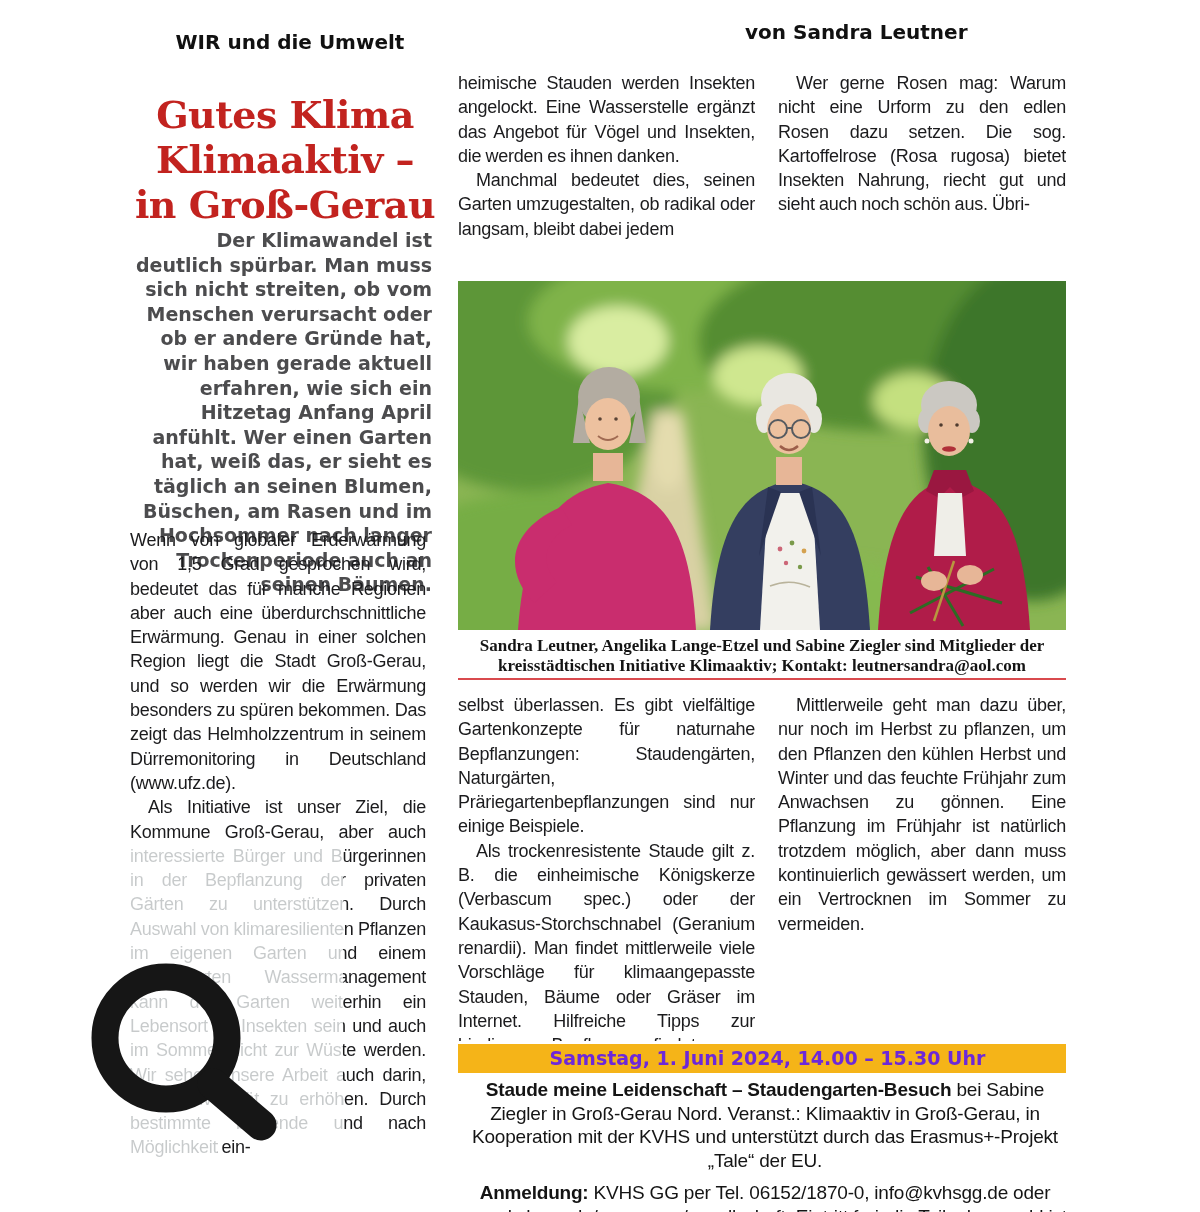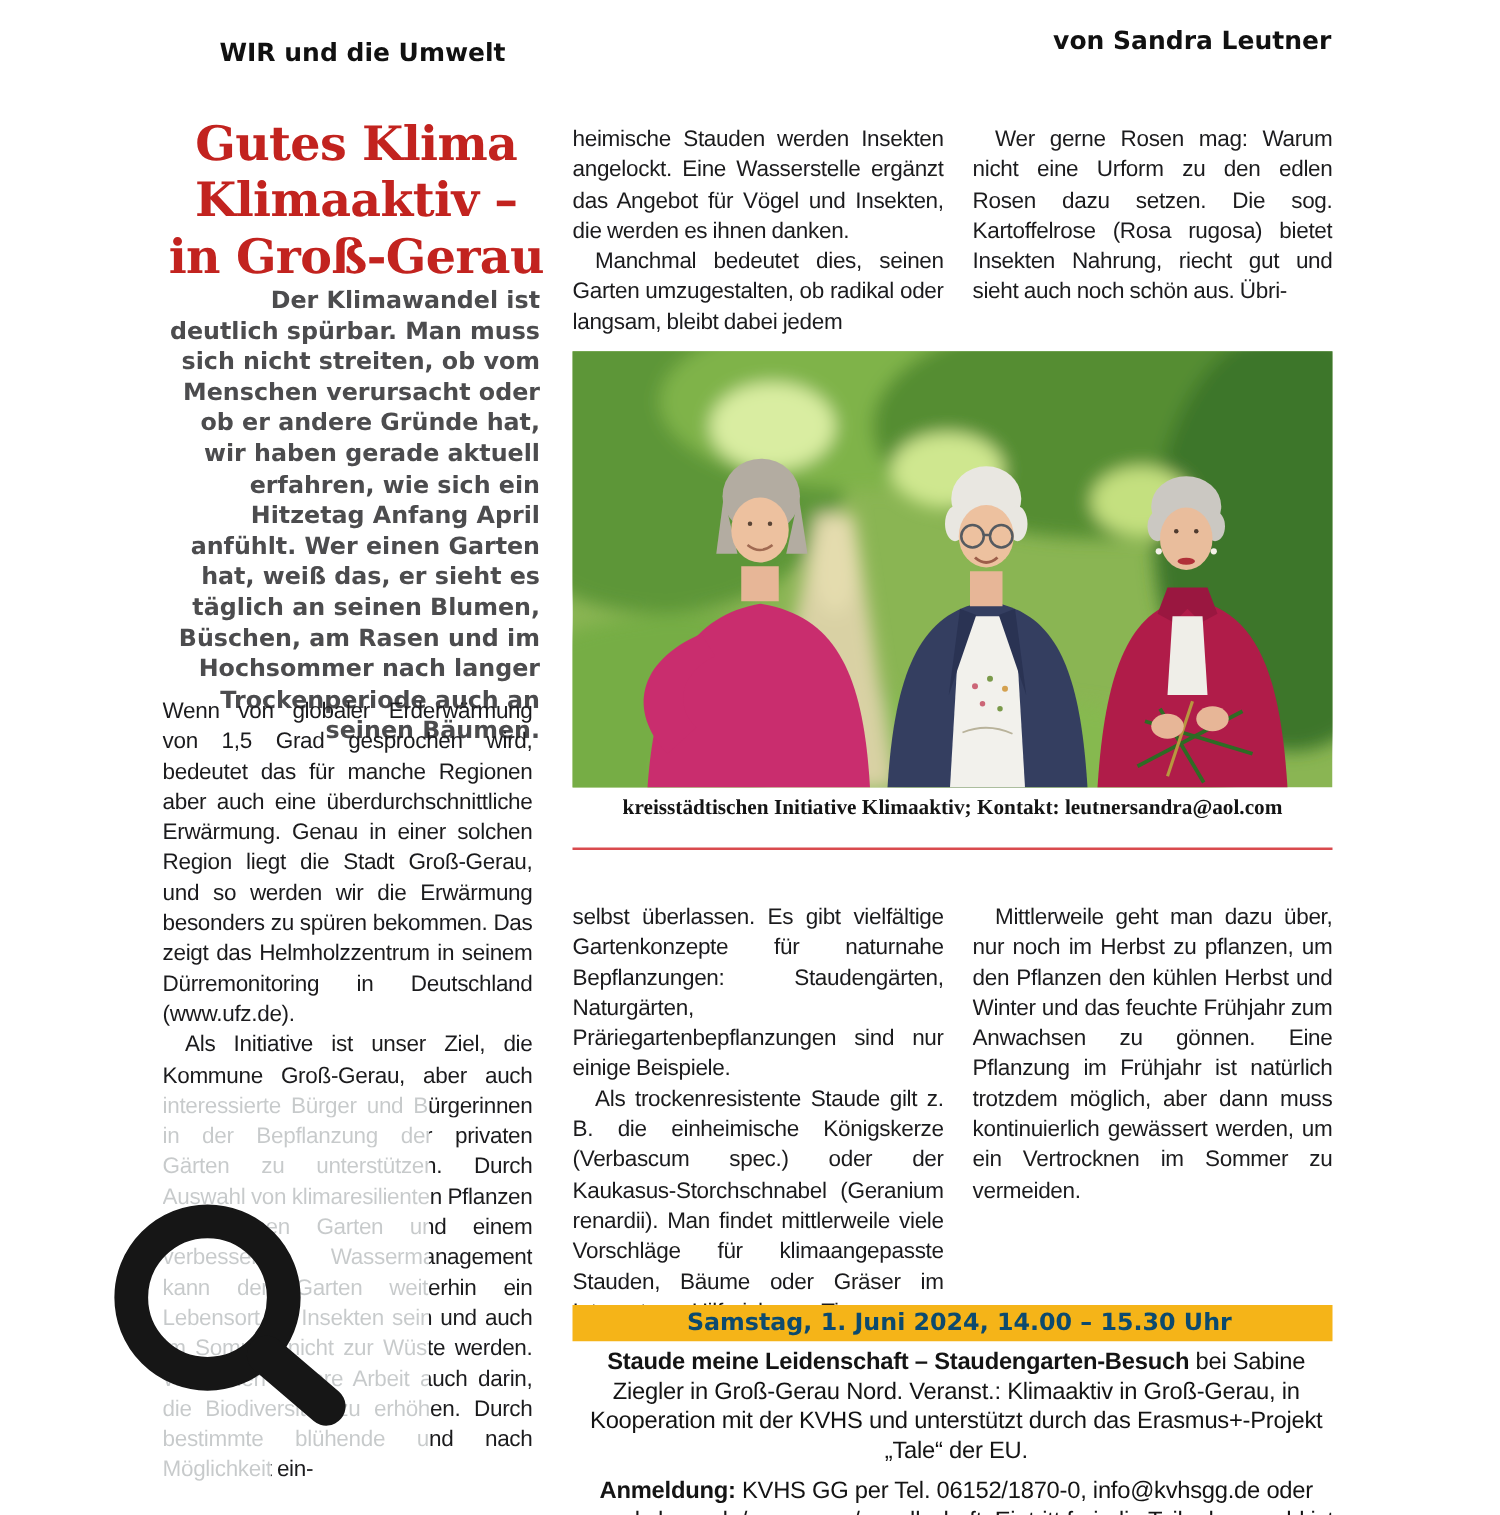--- a/index.html
+++ b/index.html
@@ -8,21 +8,21 @@
     font-family:"Liberation Sans",sans-serif;color:#1b1b1d;overflow:hidden;
   }
   .abs{position:absolute;text-align:center;}
 
   
   .section-label{
     left:130px;top:30px;width:320px;
     font-family:"DejaVu Sans",sans-serif;font-weight:bold;font-size:20px;color:#111;
   }
   .byline{
-    right:135px;top:20px;width:320px;text-align:right;
+    right:135px;top:20px;width:320px;text-align:left;
     font-family:"DejaVu Sans",sans-serif;font-weight:bold;font-size:20px;color:#111;
   }
 
   
   .headline{
     left:130px;top:92px;width:310px;
     font-family:"DejaVu Serif",serif;font-weight:bold;
     font-size:38px;line-height:45px;color:#c2231f;letter-spacing:-0.5px;
   }
   .headline .tline{display:block;}
@@ -30,21 +30,21 @@
   
   .intro{
     left:130px;top:228px;width:302px;
     font-family:"DejaVu Sans",sans-serif;font-weight:bold;
     font-size:19px;line-height:24.6px;color:#4c4c4e;text-align:right;
   }
 
   
   .bodycol{
     font-size:18px;line-height:24.3px;letter-spacing:-0.25px;word-spacing:-0.5px;
-    text-align:justify;color:#1b1b1d;overflow:hidden;margin-top:28px;
+    text-align:justify;color:#1b1b1d;overflow:hidden;
   }
   .bodycol p{margin:0;}
   .indent{text-indent:18px;}
 
   .col-left{left:130px;top:528px;width:296px;height:684px;}
   .col-mid-top{left:458px;top:71px;width:297px;height:208px;}
   .col-right-top{left:778px;top:71px;width:288px;height:208px;}
   .col-mid-bottom{left:458px;top:693px;width:297px;height:348px;}
   .col-right-bottom{left:778px;top:693px;width:288px;height:348px;}
 
@@ -68,21 +68,21 @@
     left:458px;top:636px;width:608px;text-align:center;
     font-family:"Liberation Serif",serif;font-weight:bold;
     font-size:17px;line-height:20px;color:#141414;
   }
   .caption-rule{left:458px;top:678px;width:608px;height:2px;background:#d94a4e;}
 
   
   .event-banner{
     left:458px;top:1044px;width:608px;height:29px;background:#f5b418;
     font-family:"DejaVu Sans",sans-serif;font-weight:bold;font-size:19px;
-    line-height:29px;color:#0c4a6e;padding-left:11px;box-sizing:border-box;
+    line-height:29px;color:#6d28d9;padding-left:11px;box-sizing:border-box;
   }
   .event-text{
     left:458px;top:1078px;width:614px;
     font-size:19px;line-height:23.5px;letter-spacing:-0.2px;color:#141414;
   }
   .event-text p{margin:0;}
   .event-text p + p{margin-top:9px;}
   .event-text b{font-weight:bold;}
 
   
@@ -199,20 +199,21 @@
       <ellipse cx="491" cy="168" rx="7" ry="2.8" fill="#b03038"></ellipse>
       <circle cx="483" cy="144" r="1.8" fill="#4f3b2f"></circle>
       <circle cx="499" cy="144" r="1.8" fill="#4f3b2f"></circle>
       <circle cx="469" cy="160" r="2.5" fill="#f4f1e8"></circle>
       <circle cx="513" cy="160" r="2.5" fill="#f4f1e8"></circle>
     </g>
   </svg>
 </div>
 
 <div class="abs caption">
+  <div>Sandra Leutner, Angelika Lange-Etzel und Sabine Ziegler sind  Mitglieder der</div>
   <div>kreisstädtischen Initiative Klimaaktiv; Kontakt: leutnersandra@aol.com</div>
 </div>
 <div class="abs caption-rule"></div>
 
 <div class="abs bodycol col-mid-bottom" lang="de">
   <p>selbst überlassen. Es gibt vielfältige Gartenkonzepte für naturnahe Bepflanzungen: Staudengärten, Naturgärten, Präriegartenbepflanzungen sind nur einige Beispiele.</p>
   <p class="indent">Als trockenresistente Staude gilt z. B. die einheimische Königskerze (Verbascum spec.) oder der Kaukasus-Storchschnabel (Geranium renardii). Man findet mittlerweile viele Vorschläge für klimaangepasste Stauden, Bäume oder Gräser im Internet. Hilfreiche Tipps zur biodiversen Bepflanzung findet</p>
 </div>
 
 <div class="abs bodycol col-right-bottom" lang="de">

